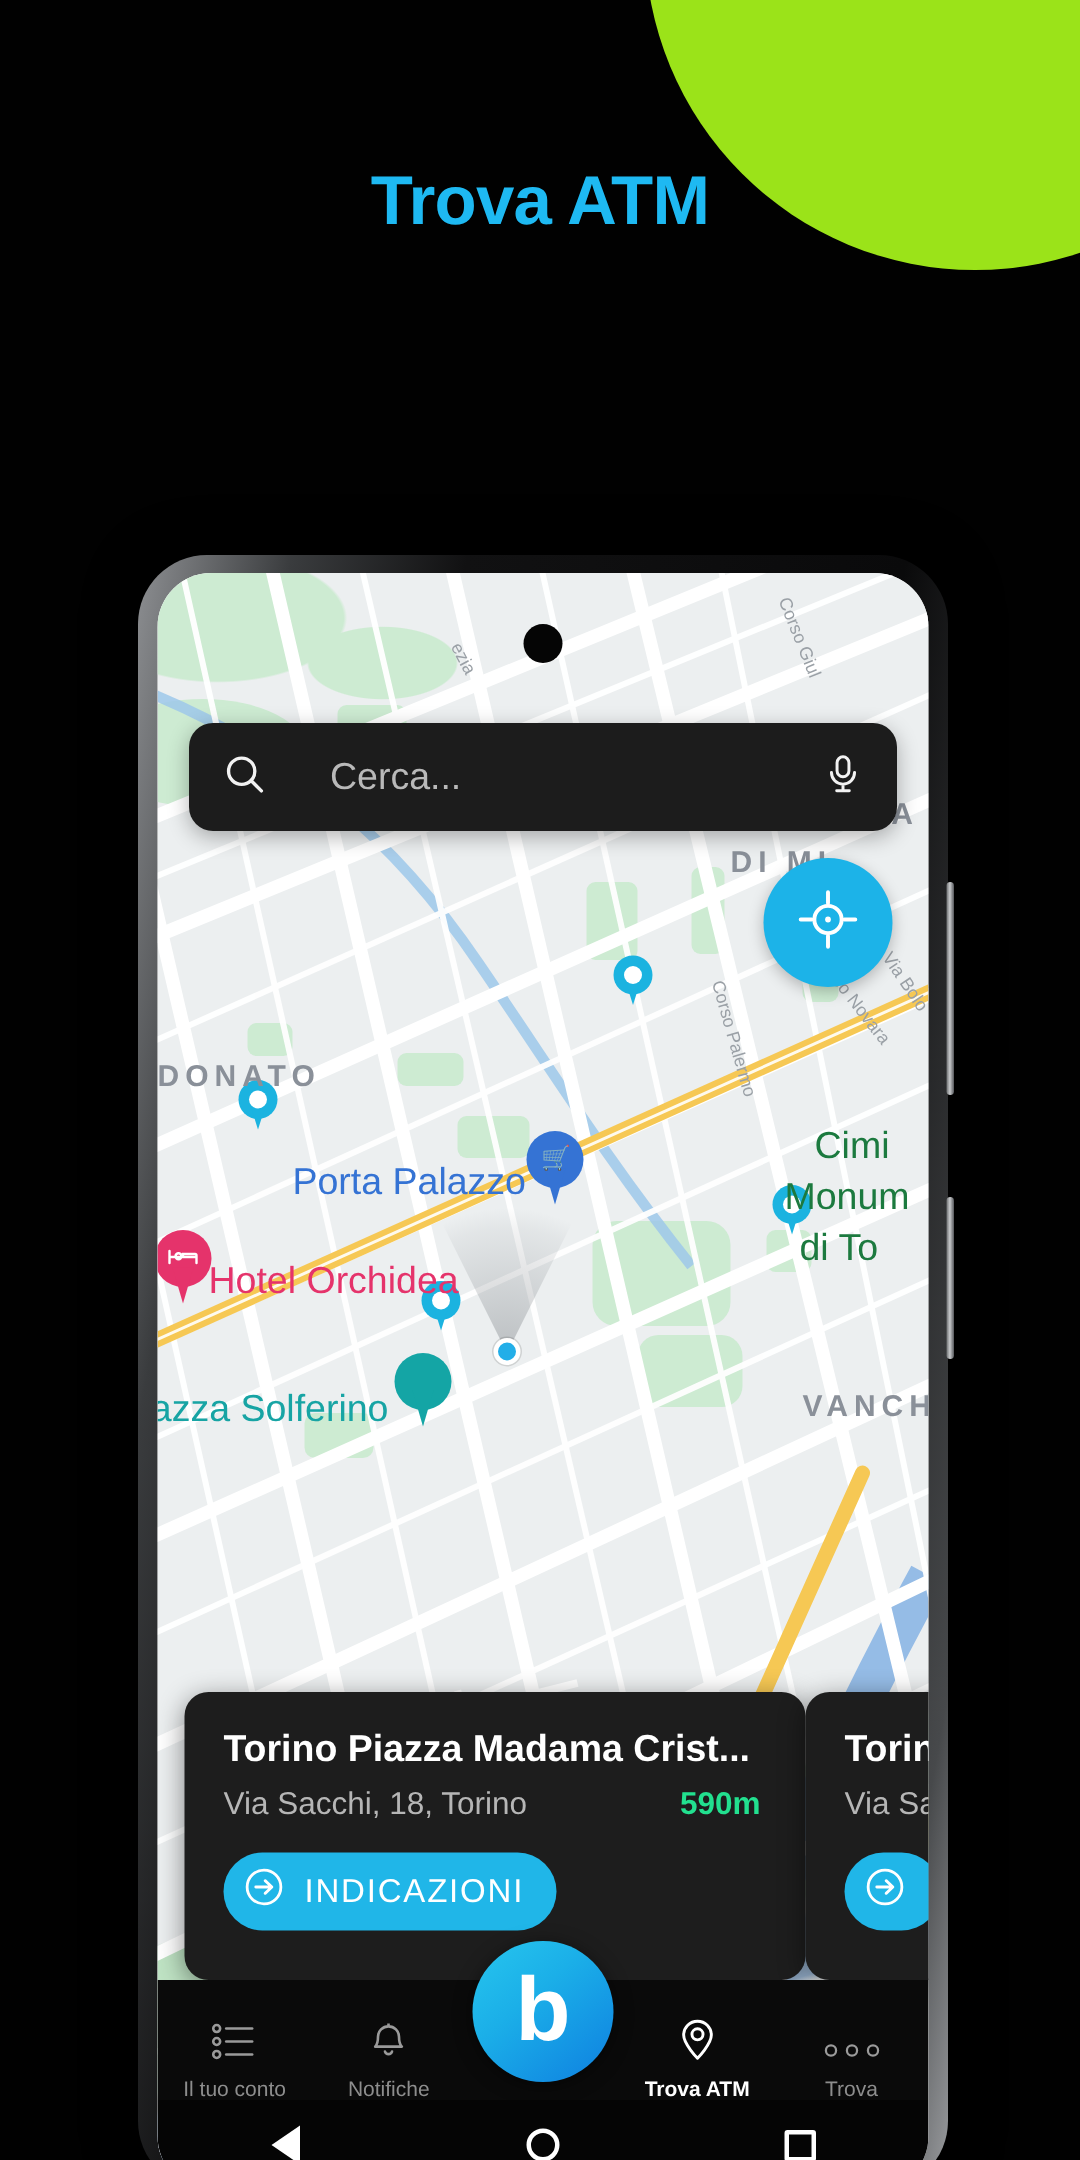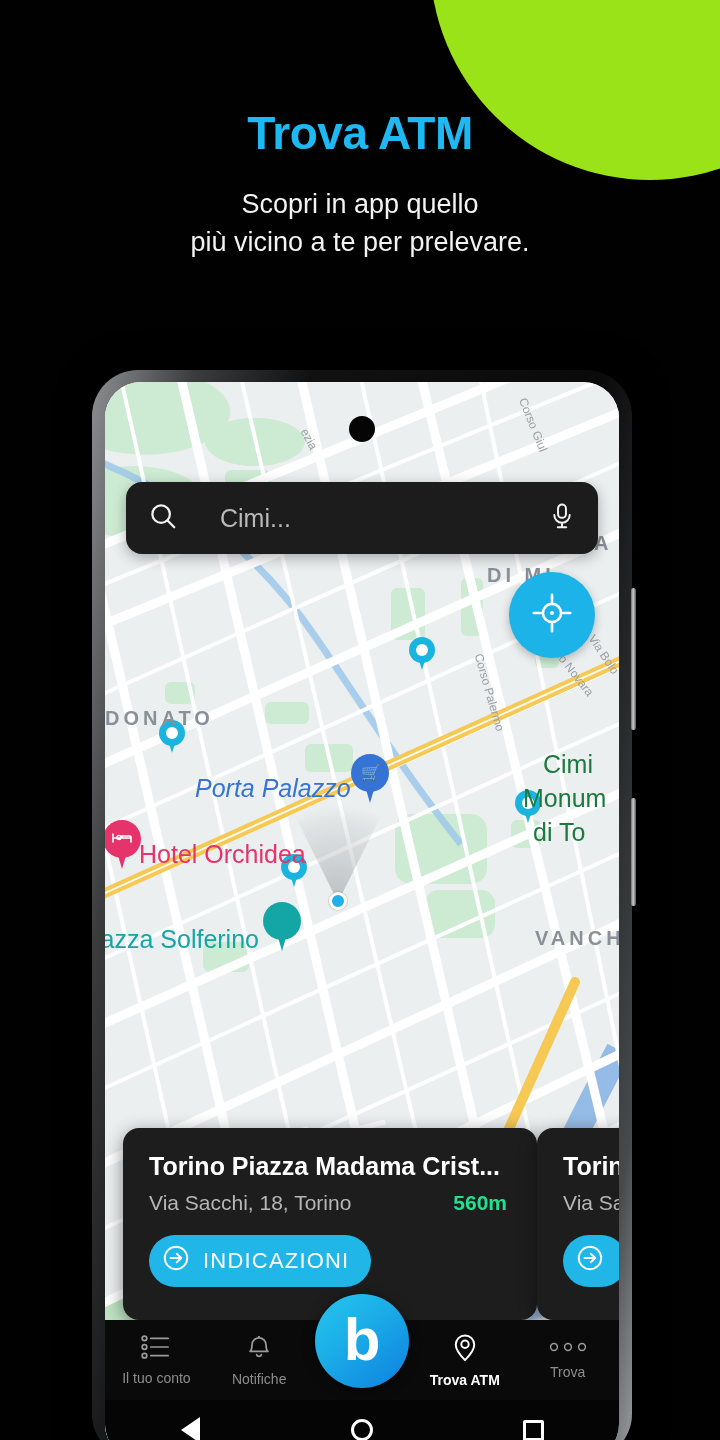--- a/index.html
+++ b/index.html
@@ -161,21 +161,21 @@
   .dir-btn {
     margin-top: 20px; height: 52px; border-radius: 26px; background: #20B6E8;
     display: inline-flex; align-items: center; padding: 0 22px 0 12px; gap: 12px;
     color: #fff; font-size: 22px; letter-spacing: 1.2px; border: none; cursor: pointer;
   }
 
   
   .bottomnav {
     position: absolute; left: 0; right: 0; bottom: 60px; height: 80px;
     background: #0A0A0A; z-index: 22;
-    display: flex; align-items: center;
+    display: flex; align-items: flex-end;
   }
   .navitem {
     flex: 1; display: flex; flex-direction: column; align-items: center; gap: 7px;
     color: #8d8d8d; font-size: 14px;
   }
   .navitem.active { color: #FFFFFF; font-weight: bold; }
   .navitem.spacer { visibility: hidden; }
   .center-logo {
     position: absolute; left: 50%; bottom: 72px; transform: translateX(-50%);
     width: 94px; height: 94px; border-radius: 50%; z-index: 24;
@@ -201,24 +201,20 @@
 </style>
 </head>
 <body>
 
 <div id="root">
 
   <div class="corner-accent"></div>
 
   <div class="promo">
     <div class="promo-title">Trova ATM</div>
-    <div class="promo-sub">
-      <div>Scopri in app quello</div>
-      <div>più vicino a te per prelevare.</div>
-    </div>
   </div>
 
   <div class="phone">
     <div class="side-btn vol"></div>
     <div class="side-btn pwr"></div>
 
     <div class="phone-inner">
 
       <div class="map">
         <svg viewBox="0 0 514 1078" preserveAspectRatio="none">
@@ -349,21 +345,21 @@
 
         <div class="userdot" style="left:224px; top:510px;"></div>
 
         <div class="mlabel area" style="left:370px; top:150px;">BARRIERA</div>
         <div class="mlabel area" style="left:382px; top:182px;">DI MI</div>
         <div class="mlabel area" style="left:0px; top:325px;">DONATO</div>
         <div class="mlabel area" style="left:430px; top:545px;">VANCHI</div>
         <div class="mlabel area" style="left:120px; top:825px; letter-spacing:2px;">SAN SALVARIO</div>
 
 
-        <div class="mlabel poiblue" style="left:90px; top:392px;font-style:italic;">Porta Palazzo</div>
+        <div class="mlabel poiblue" style="left:90px; top:392px;">Porta Palazzo</div>
         <div class="mlabel poipink" style="left:34px; top:458px;">Hotel Orchidea</div>
         <div class="mlabel poiteal" style="left:-10px; top:543px;">iazza Solferino</div>
         <div class="mlabel poigreen" style="left:438px; top:368px;text-align:right;">Cimi</div>
         <div class="mlabel poigreen" style="left:418px; top:402px;">Monum</div>
         <div class="mlabel poigreen" style="left:428px; top:436px;">di To</div>
         <div class="mlabel poigreen" style="left:300px; top:794px;">Valentino</div>
 
         <div class="mlabel street" style="left:380px; top:270px; transform:rotate(74deg); transform-origin:0 0;">Corso Palermo</div>
         <div class="mlabel street" style="left:446px; top:250px; transform:rotate(52deg); transform-origin:0 0;">Corso Novara</div>
         <div class="mlabel street" style="left:492px; top:250px; transform:rotate(56deg); transform-origin:0 0;">Via Bolo</div>
@@ -373,21 +369,21 @@
 
       <div class="punch"></div>
 
       <div class="searchbar">
         <span>
           <svg width="30" height="30" viewBox="0 0 24 24" fill="none" stroke="#f2f2f2" stroke-width="1.8">
             <circle cx="10.5" cy="10.5" r="7"></circle>
               <path d="M15.6 15.6L21 21" stroke-linecap="round"></path>
           </svg>
         </span>
-        <span class="search-placeholder">Cimi...</span>
+        <span class="search-placeholder">Cerca...</span>
         <span>
           <svg width="28" height="28" viewBox="0 0 24 24" fill="none" stroke="#f2f2f2" stroke-width="1.7">
             <rect x="8.6" y="2.2" width="6.8" height="11.4" rx="3.4"></rect>
             <path d="M5.4 11.2a6.6 6.6 0 0013.2 0M12 17.8v3.6M8.4 21.6h7.2" stroke-linecap="round"></path>
           </svg>
         </span>
       </div>
 
       <div class="locate-fab">
         <span>
@@ -398,21 +394,21 @@
           </svg>
         </span>
       </div>
 
       <div class="cards">
 
         <div class="atm-card">
           <div class="title">Torino Piazza Madama Crist...</div>
           <div class="atm-row">
             <div class="addr">Via Sacchi, 18, Torino</div>
-            <div class="dist">560m</div>
+            <div class="dist">590m</div>
           </div>
           <button class="dir-btn">
             <span>
               <svg width="30" height="30" viewBox="0 0 24 24" fill="none" stroke="#ffffff" stroke-width="1.5">
                 <circle cx="12" cy="12" r="9"></circle>
                 <path d="M7.6 12h8.2M12.6 8.6l3.6 3.4-3.6 3.4" stroke-linecap="round" stroke-linejoin="round"></path>
               </svg>
             </span>
             <span>INDICAZIONI</span>
           </button>

